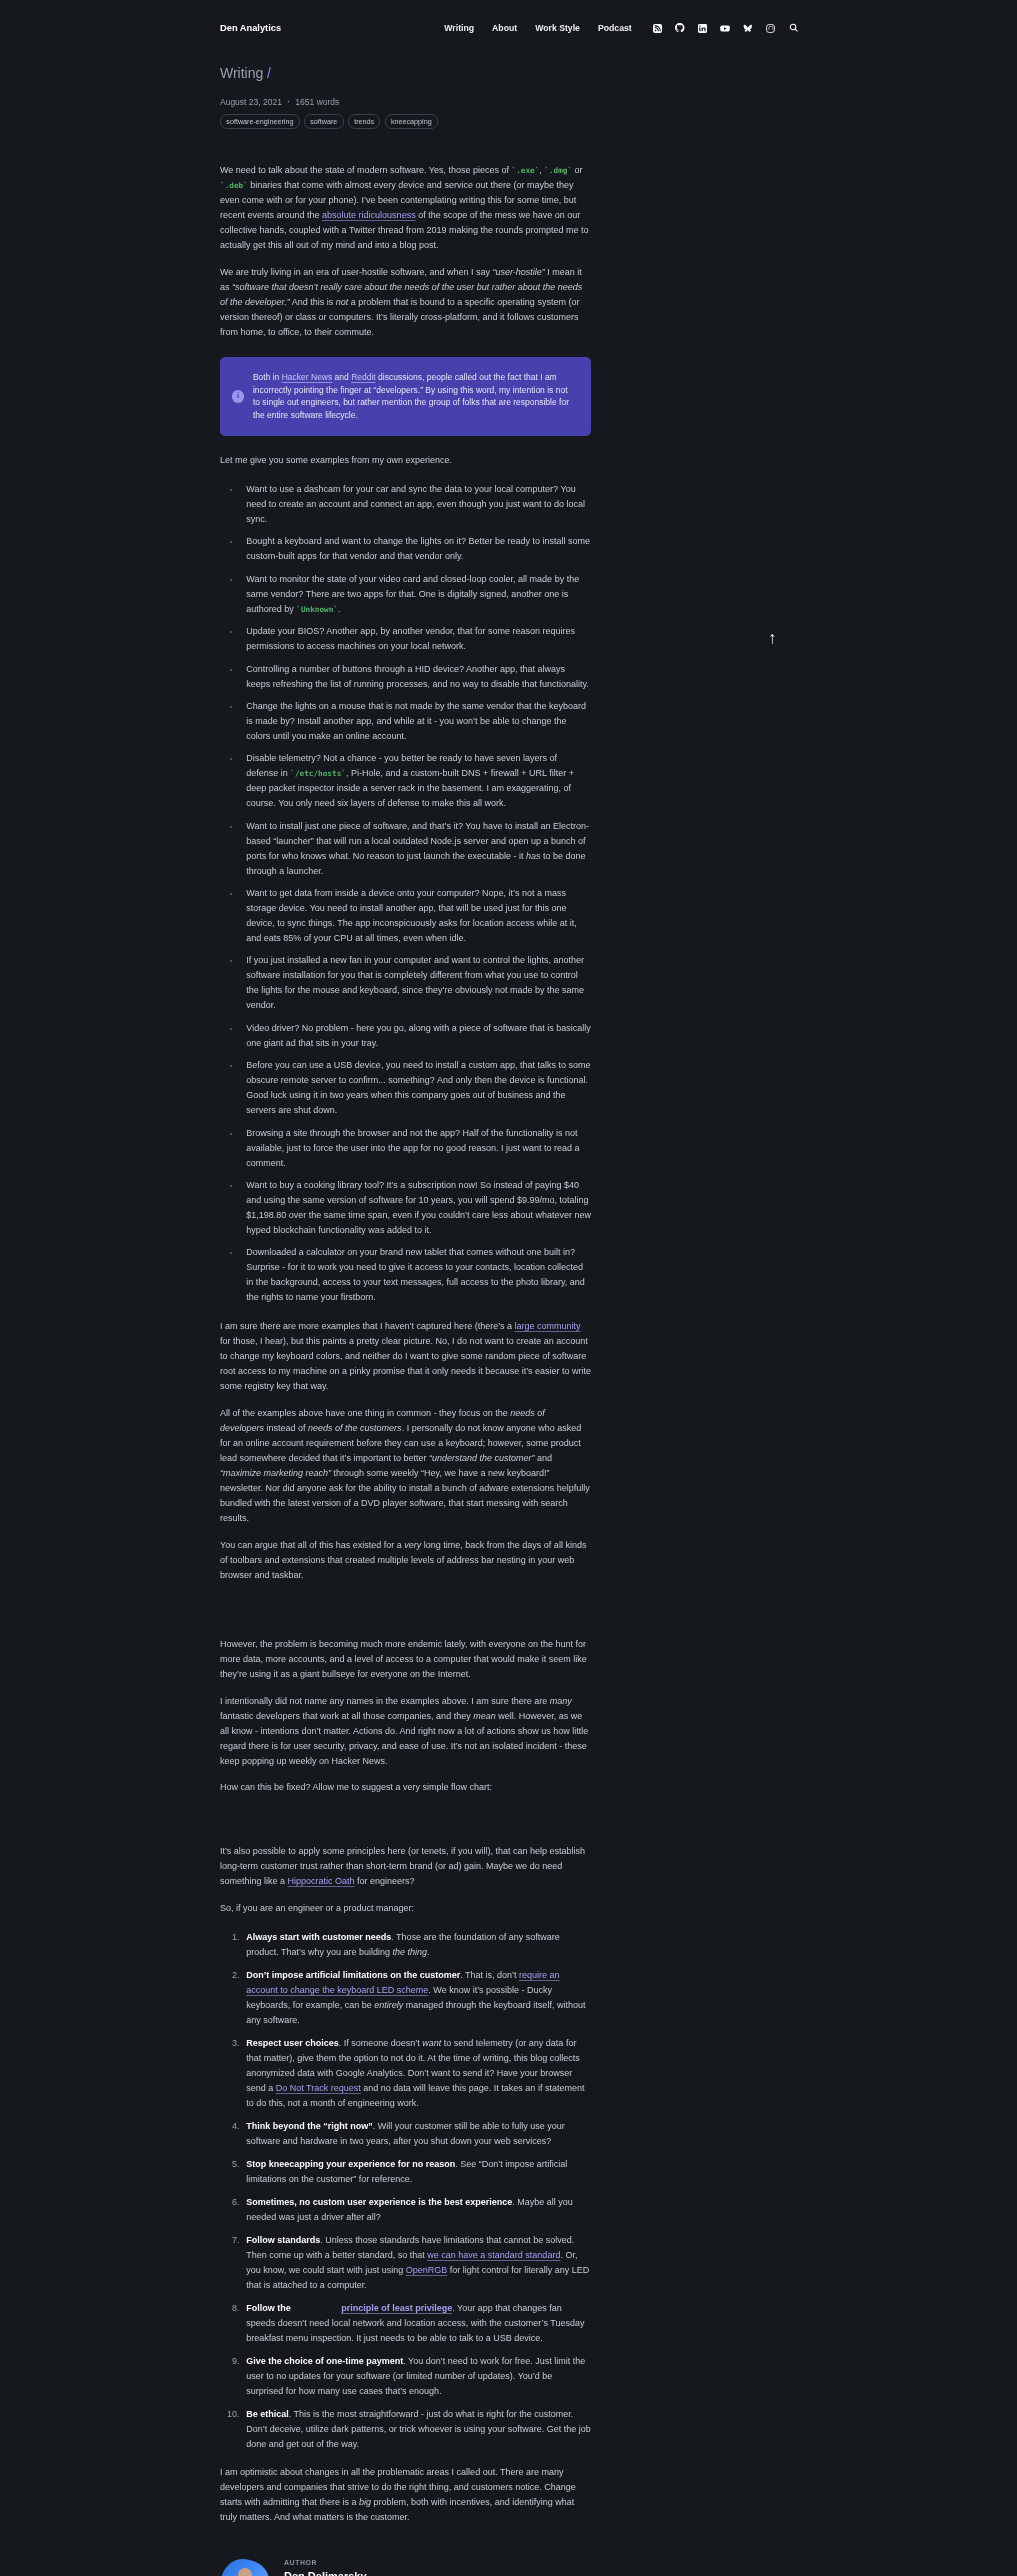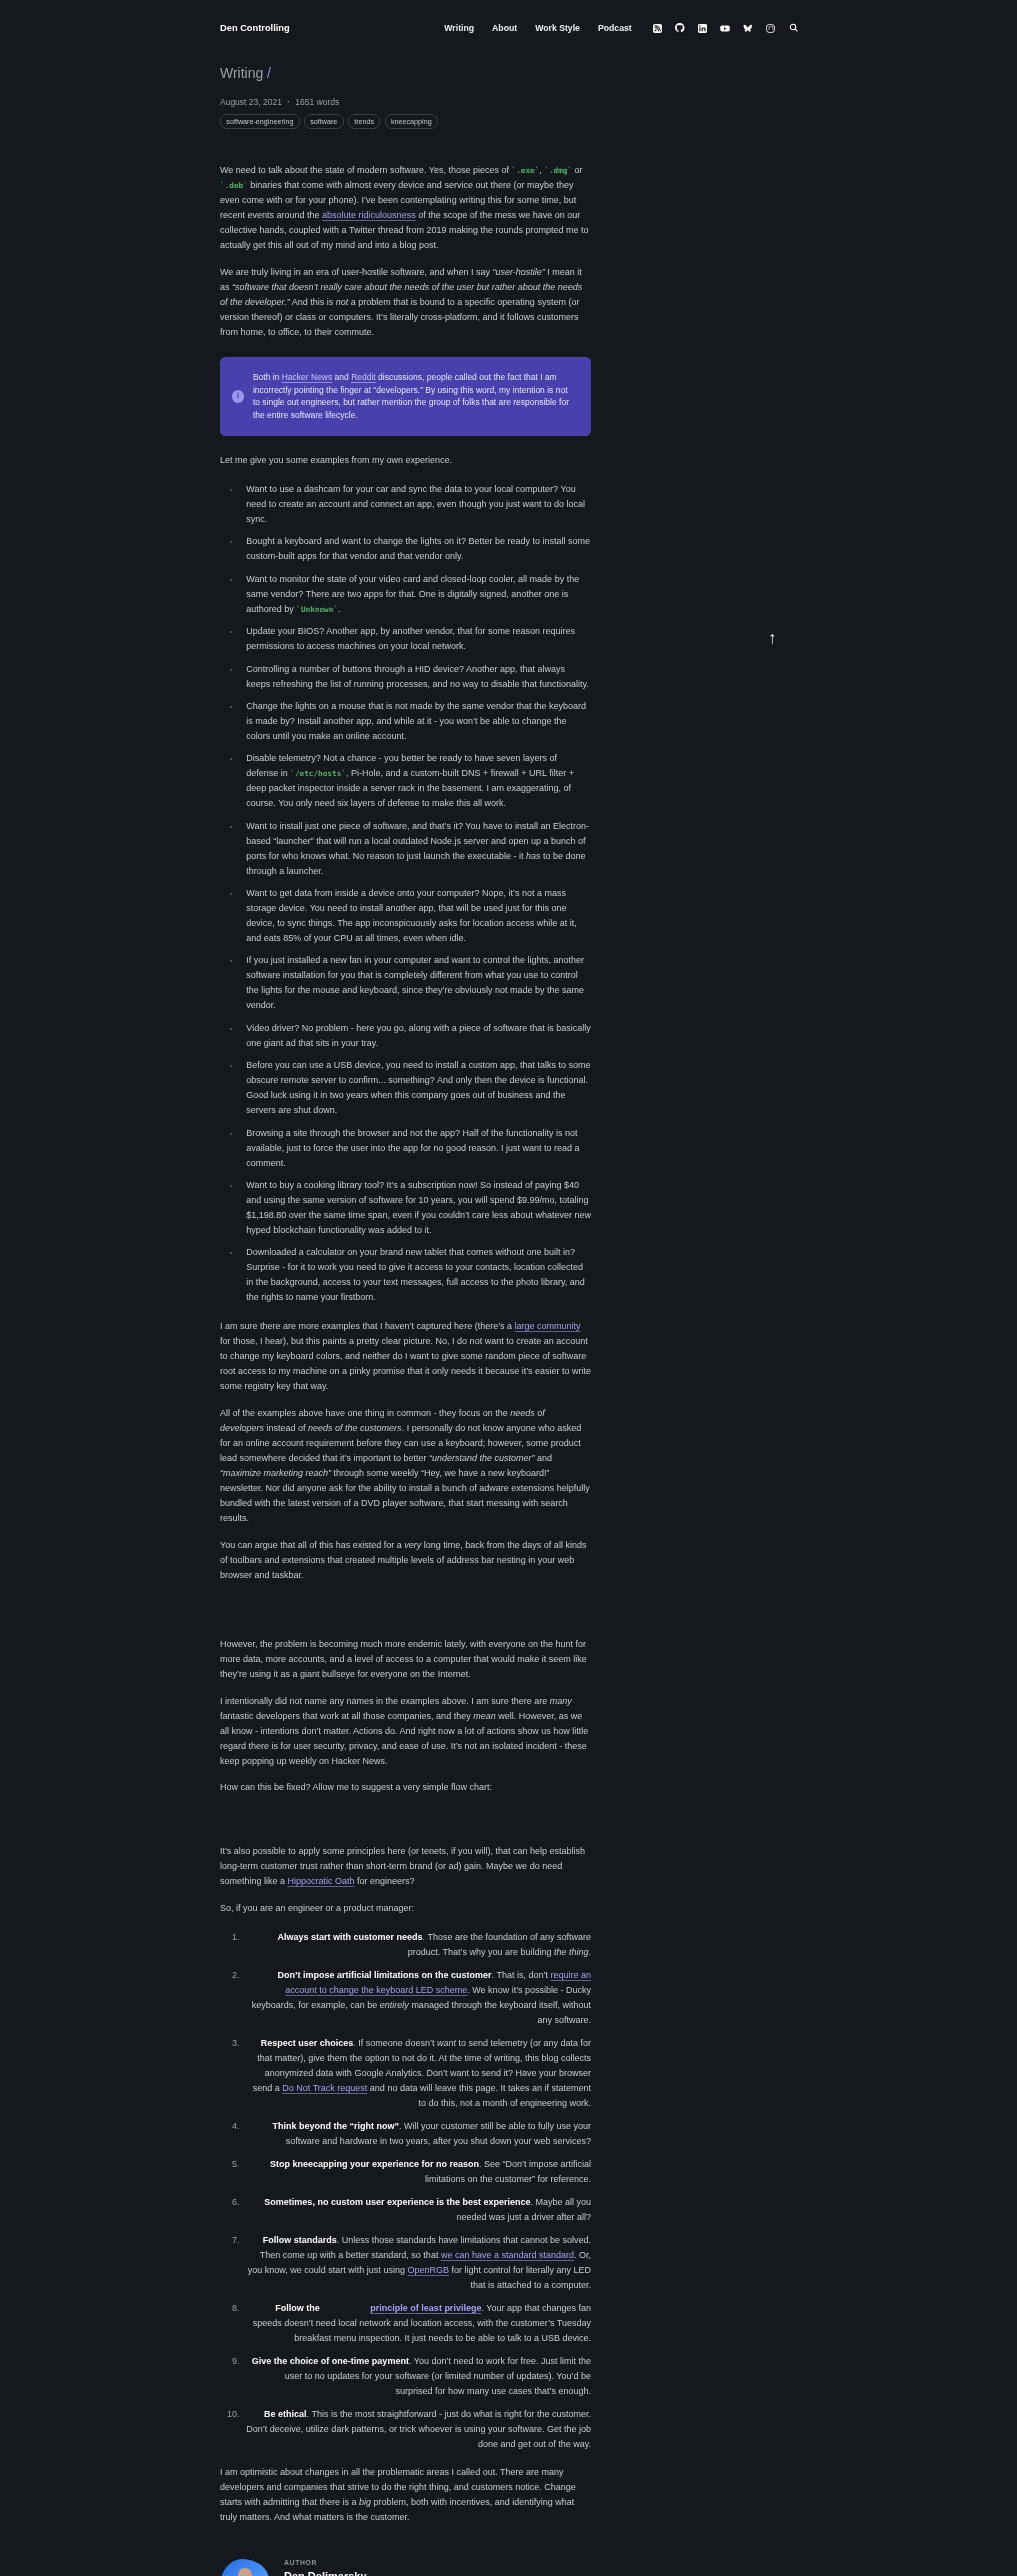--- a/index.html
+++ b/index.html
@@ -35,40 +35,40 @@
   .article strong{color:#fff;font-weight:700;}
   .article code{font-family:"DejaVu Sans Mono",monospace;color:#55b168;font-size:7.7px;font-weight:700;}
   .article a{color:#a5a1f5;text-decoration:underline;text-decoration-color:rgba(165,161,245,.55);text-underline-offset:1.9px;cursor:pointer;}
   .article a.b{font-weight:700;margin-left:48px;}
   .callout{background:#4840ad;border-radius:5.3px;padding:14.3px 16px 14.3px 11.7px;margin:17px 0;display:flex;gap:8.5px;align-items:center;color:#e9e7f8;font-size:8.5px;line-height:12.7px;}
   .callout a{color:#cbc7ff;text-decoration-color:rgba(203,199,255,.6);}
   .ci{flex:0 0 auto;width:12.7px;height:12.7px;border-radius:50%;background:#9d96ee;color:#443c9e;font-weight:800;display:flex;align-items:center;justify-content:center;font-size:7.4px;font-family:"Liberation Serif",serif;}
   .article ul{margin:13.8px 0;padding-left:21px;list-style:disc;}
   .article ul li{margin:7.4px 0;padding-left:5.3px;}
   .article ul li::marker{color:#5c636d;font-size:6.9px;}
-  .article ol{margin:13.8px 0;padding-left:22px;list-style:decimal;text-align:right;}
+  .article ol{margin:13.8px 0;padding-left:22px;list-style:decimal;}
   .article ol li{margin:8px 0;padding-left:4.2px;}
   .article ol li::marker{color:#9aa1ab;}
   .gap{width:100%;}
   
   .author{margin-top:34px;display:flex;gap:15px;align-items:flex-start;width:371px;}
   .avatar{width:49px;height:49px;flex:0 0 auto;position:relative;overflow:hidden;cursor:pointer;
     background:linear-gradient(140deg,#2b6fe0 0%,#3f8af5 45%,#8fbcff 100%);
     border-radius:46% 54% 52% 48%/55% 44% 56% 45%;}
   .avatar .head{position:absolute;left:18px;top:8.5px;width:13.8px;height:13.8px;border-radius:50%;background:#c9a284;}
   .author .label{font-size:6.9px;letter-spacing:0.6px;color:#8b929c;font-weight:700;}
   .author .name{font-size:11px;color:#fff;font-weight:800;margin-top:3.7px;}
   .top-btn{position:absolute;left:768px;top:629px;color:#eef1f4;font-size:16.4px;font-weight:600;cursor:pointer;line-height:1;}
 </style>
 </head>
 <body>
 
 <div class="container">
   <header class="site-header">
-    <div class="brand">Den Controlling</div>
+    <div class="brand">Den Analytics</div>
     <nav class="nav">
       <div class="nav-links" id="nav-links">
           <a>Writing</a>
           <a>About</a>
           <a>Work Style</a>
           <a>Podcast</a>
         </div>
       <div class="nav-icons" id="nav-icons">
           <span class="ic">
             <svg width="9" height="9" viewBox="0 0 16 16" fill="currentColor">

